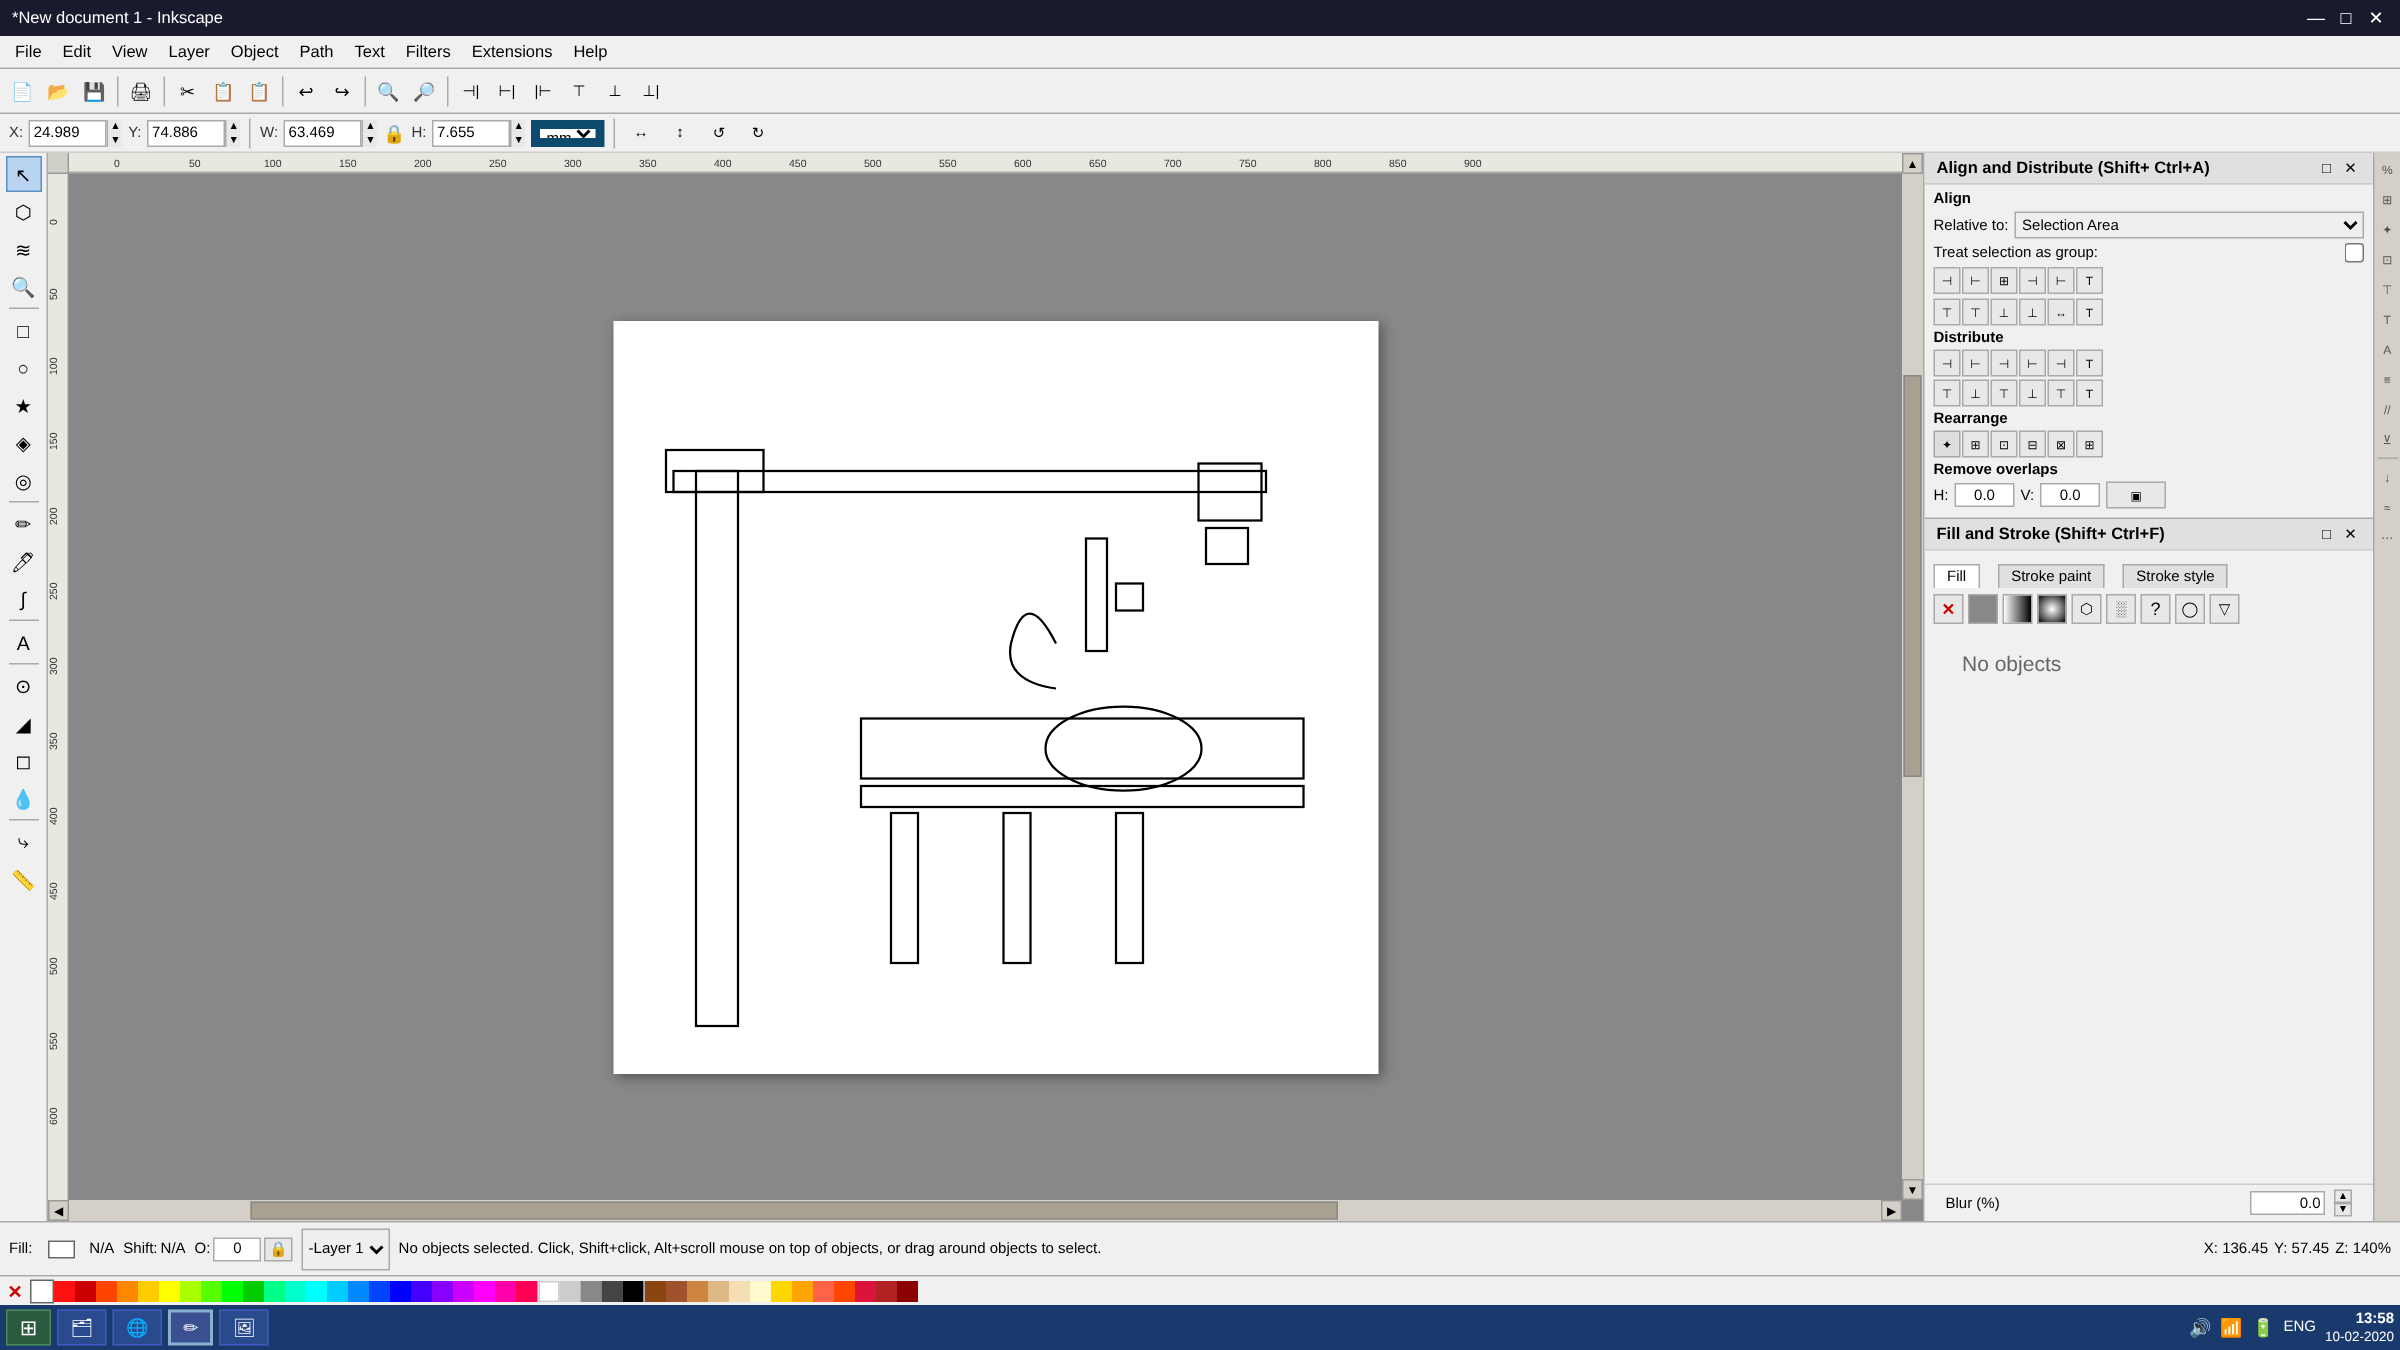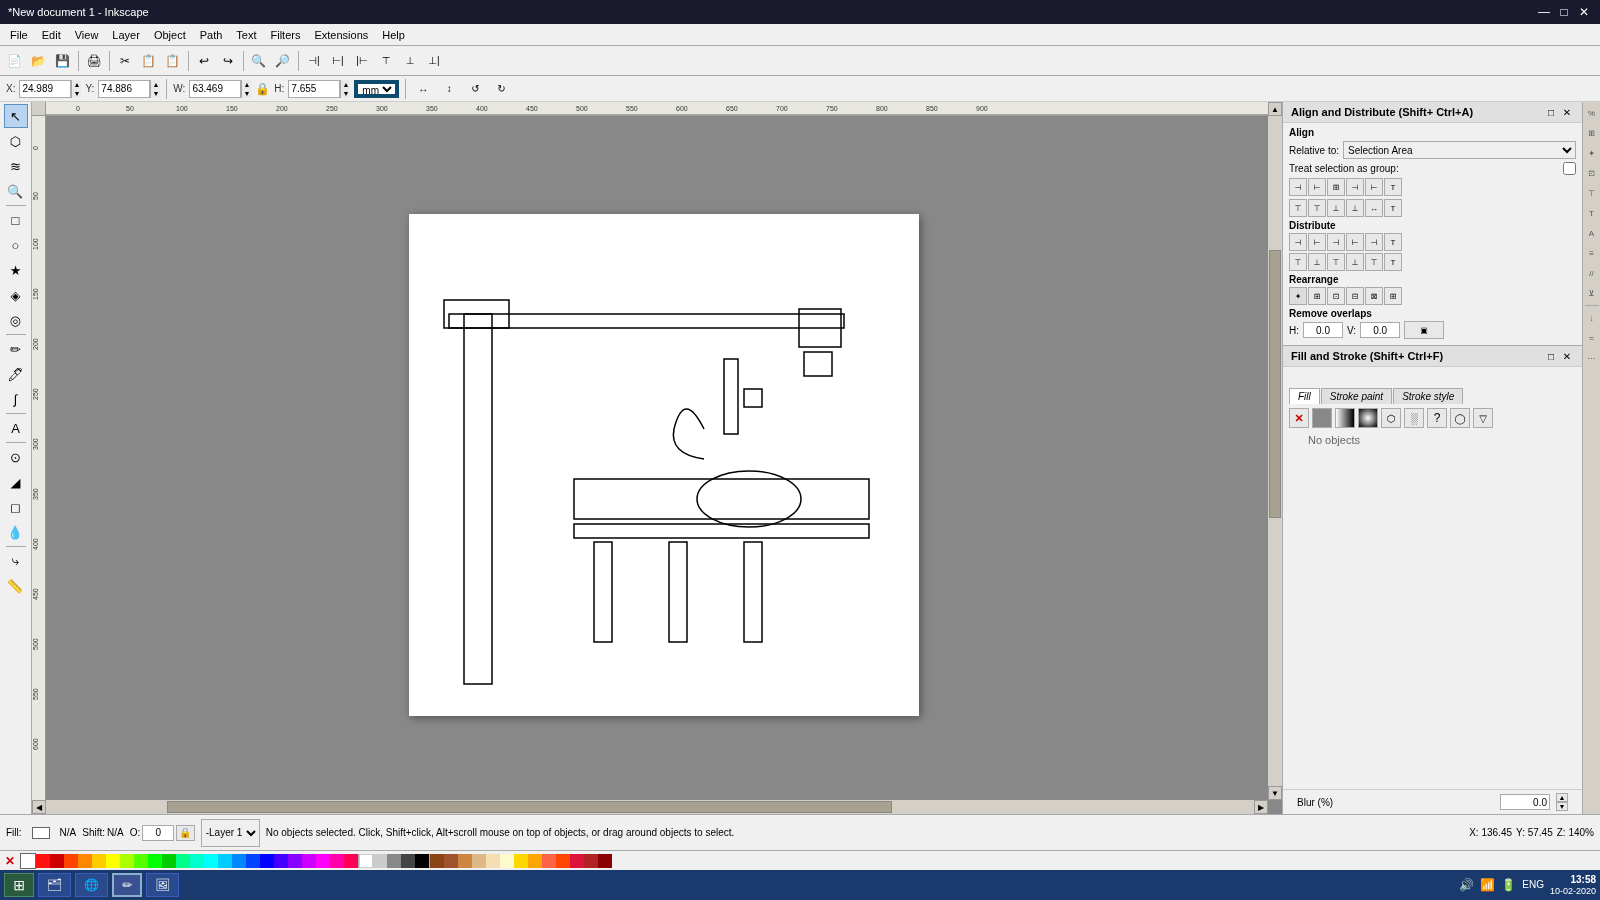--- a/index.html
+++ b/index.html
@@ -64,21 +64,21 @@
       border-bottom: 1px solid #ccc;
       height: 26px;
       display: flex;
       align-items: center;
       padding: 0 6px;
       gap: 4px;
     }
     .coord-label { font-size: 10px; color: #333; }
     .unit-select {
       height: 18px; font-size: 10px;
-      border: 4px solid #0c4a6e; background: white;
+      border: 6px solid #0c4a6e; background: white;
     }
     .lock-icon { font-size: 12px; cursor: pointer; }
 
     
     #main {
       display: flex;
       height: calc(900px - 24px - 22px - 30px - 26px - 36px - 30px);
     }
 
     
@@ -240,41 +240,41 @@
 
     
     #rearrange-section { padding: 2px 6px; }
 
     
     #fill-stroke-panel {
       flex: 1;
       display: flex;
       flex-direction: column;
     }
-    .fill-tabs { display: flex; padding: 21px 6px 0; gap: 1px; font-style: italic; }
+    .fill-tabs { display: flex; padding: 9px 6px 0; gap: 12px; }
     .fill-tab {
       padding: 2px 8px;
       font-size: 10px;
       border: 1px solid #aaa;
       background: #e0e0e0;
       cursor: pointer;
       border-bottom: none;
     }
     .fill-tab.active { background: white; }
     .fill-content { padding: 4px 6px; flex: 1; }
     .fill-paint-row { display: flex; gap: 3px; flex-wrap: wrap; }
     .paint-btn {
       width: 20px; height: 20px;
       border: 1px solid #aaa;
       background: #e8e8e8;
       cursor: pointer;
       display: flex; align-items: center; justify-content: center;
       font-size: 11px;
     }
-    .no-objects { font-size: 11px; color: #666; margin-top: 6px; padding-left: 19px; }
+    .no-objects { font-size: 14px; color: #666; margin-top: 18px; padding-left: 19px; }
 
     
     #blur-row {
       display: flex; align-items: center;
       padding: 3px 14px;
       border-top: 1px solid #ccc;
       gap: 6px;
     }
     .blur-input {
       width: 50px; height: 16px;

